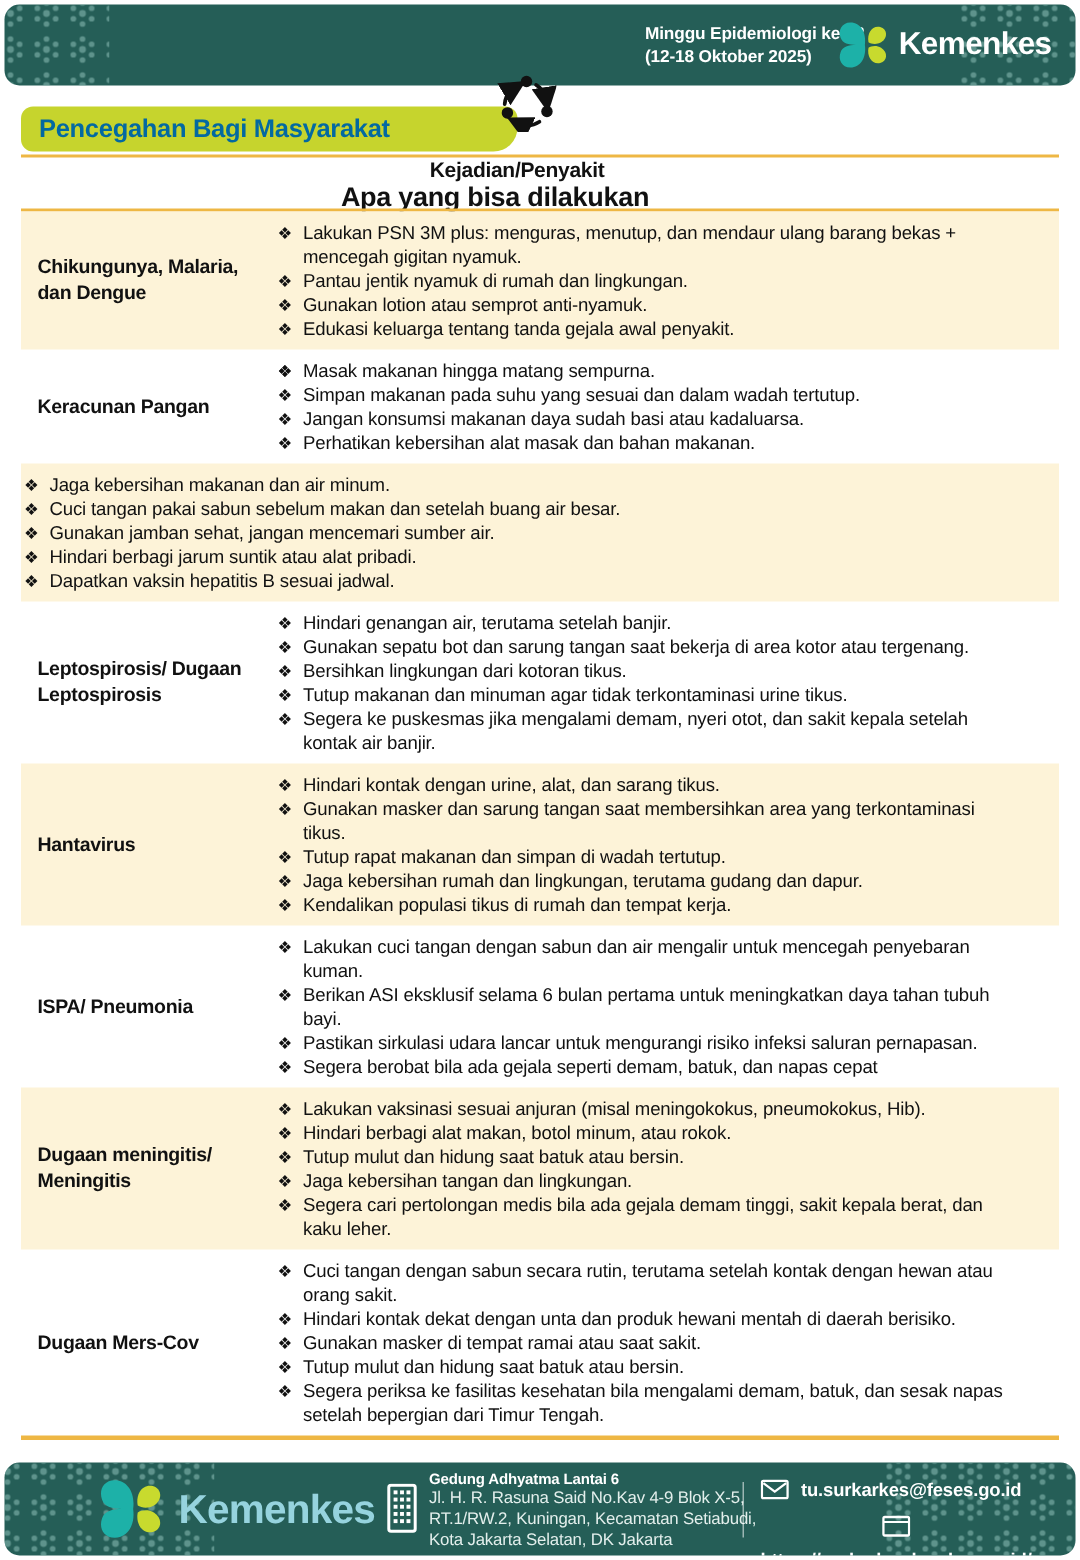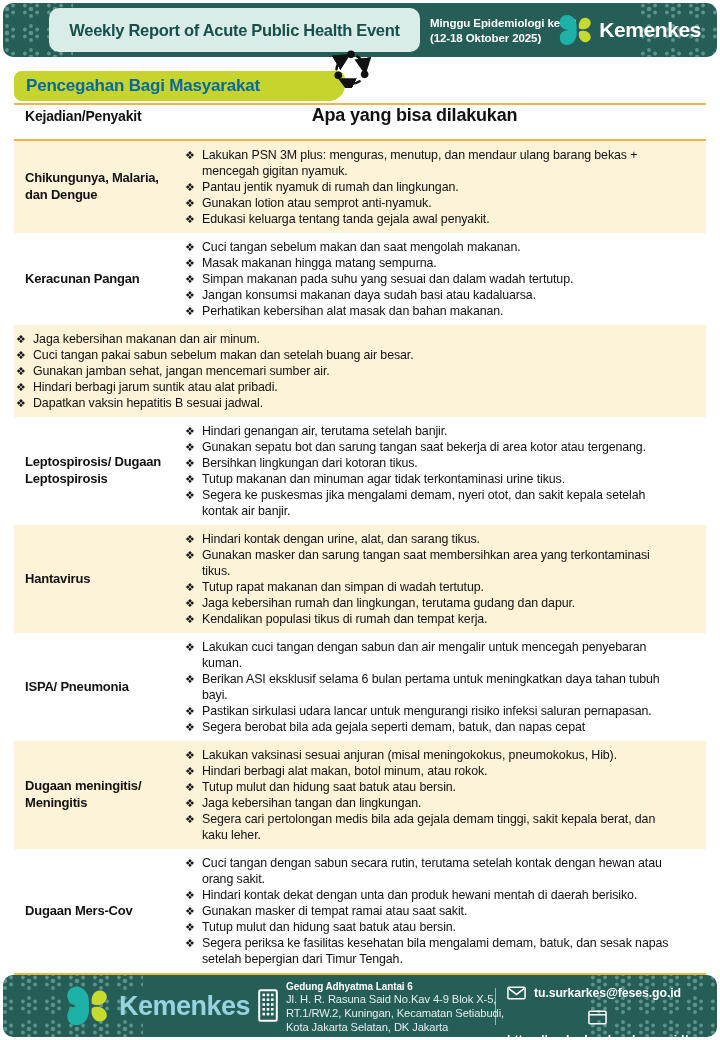--- a/index.html
+++ b/index.html
@@ -32,21 +32,21 @@
   .section-pill{position:absolute;left:14px;top:71px;width:331px;height:30px;background:var(--section-lime);
           border-radius:8px 8px 16px 8px;display:flex;align-items:center;padding-left:12px;}
   .section-pill span{font-size:17px;font-weight:700;color:#0369a1;letter-spacing:-0.2px;}
   .cycle-icon{position:absolute;left:331px;top:48px;}
 
   .rule{position:absolute;left:14px;width:692px;height:2px;background:var(--line-amber);}
   .rule-1{top:103px;}
   .rule-2{top:139px;}
 
   
-  .thead{position:absolute;left:14px;top:105px;width:692px;height:21px;display:flex;align-items:center;}
+  .thead{position:absolute;left:14px;top:105px;width:692px;height:21px;display:flex;align-items:center;flex-direction:column;}
   .th-left{width:169px;padding-left:11px;font-size:14px;font-weight:700;letter-spacing:-0.2px;}
   .th-right{flex:1;text-align:center;padding-right:60px;font-size:18px;font-weight:700;letter-spacing:-0.2px;}
 
   .content{position:absolute;left:14px;top:141px;width:692px;}
   .trow{display:flex;padding:5px 0;}
   .trow.shaded{background:var(--row-cream);}
   .cell-disease{width:169px;padding:0 10px 0 11px;font-size:13px;font-weight:700;line-height:1.3;
           display:flex;align-items:center;letter-spacing:-0.2px;}
   .cell-actions{flex:1;list-style:none;margin:0;padding:1px 30px 1px 2px;font-size:12.4px;line-height:16px;letter-spacing:-0.1px;}
   .cell-actions li{position:relative;padding-left:17px;}
@@ -93,23 +93,20 @@
 <div class="page">
 
   <header class="topbar">
     <svg class="batik" style="left:-8px;top:-6px" width="78" height="66">
         <rect width="78" height="66" fill="url(#flower)"></rect>
       </svg>
     <svg class="batik" style="right:-8px;top:-6px" width="88" height="66">
         <rect width="88" height="66" fill="url(#flower)"></rect>
       </svg>
 
-    <div class="title-pill">
-      <span>Weekly Report of Acute Public Health Event</span>
-    </div>
 
     <div class="epiweek">
       <div>Minggu Epidemiologi ke-42</div>
       <div>(12-18 Oktober 2025)</div>
     </div>
 
     <div class="brand">
       <svg width="36" height="36" viewBox="0 0 60 60">
         <path d="M31,30 C33,16 26,5 15,5 C5,5 1,14 4,22 C6,28 13,30 21,30 C13,30 6,32 4,38 C1,46 5,55 15,55 C26,55 33,44 31,30 Z" fill="var(--logo-teal)"></path>
         <path d="M35,27 C33,17 39,8 48,10 C56,12 57,22 49,27 C44,30 38,29 35,27 Z" fill="var(--logo-lime)"></path>
@@ -147,21 +144,21 @@
             <li><span class="glyph">❖</span><span>Lakukan PSN 3M plus: menguras, menutup, dan mendaur ulang barang bekas + mencegah gigitan nyamuk.</span></li>
             <li><span class="glyph">❖</span><span>Pantau jentik nyamuk di rumah dan lingkungan.</span></li>
             <li><span class="glyph">❖</span><span>Gunakan lotion atau semprot anti-nyamuk.</span></li>
             <li><span class="glyph">❖</span><span>Edukasi keluarga tentang tanda gejala awal penyakit.</span></li>
           </ul>
   </div>
 
   <div class="trow plain">
     <div class="cell-disease">Keracunan Pangan</div>
     <ul class="cell-actions">
-            <li><span class="glyph">❖</span><span>Cuci tangan sebelum makan dan saat mengolah makanan.</span></li>
+            <li><span class="glyph">❖</span></li>
             <li><span class="glyph">❖</span><span>Masak makanan hingga matang sempurna.</span></li>
             <li><span class="glyph">❖</span><span>Simpan makanan pada suhu yang sesuai dan dalam wadah tertutup.</span></li>
             <li><span class="glyph">❖</span><span>Jangan konsumsi makanan daya sudah basi atau kadaluarsa.</span></li>
             <li><span class="glyph">❖</span><span>Perhatikan kebersihan alat masak dan bahan makanan.</span></li>
           </ul>
   </div>
 
   <div class="trow shaded">
     <ul class="cell-actions">
             <li><span class="glyph">❖</span><span>Jaga kebersihan makanan dan air minum.</span></li>

